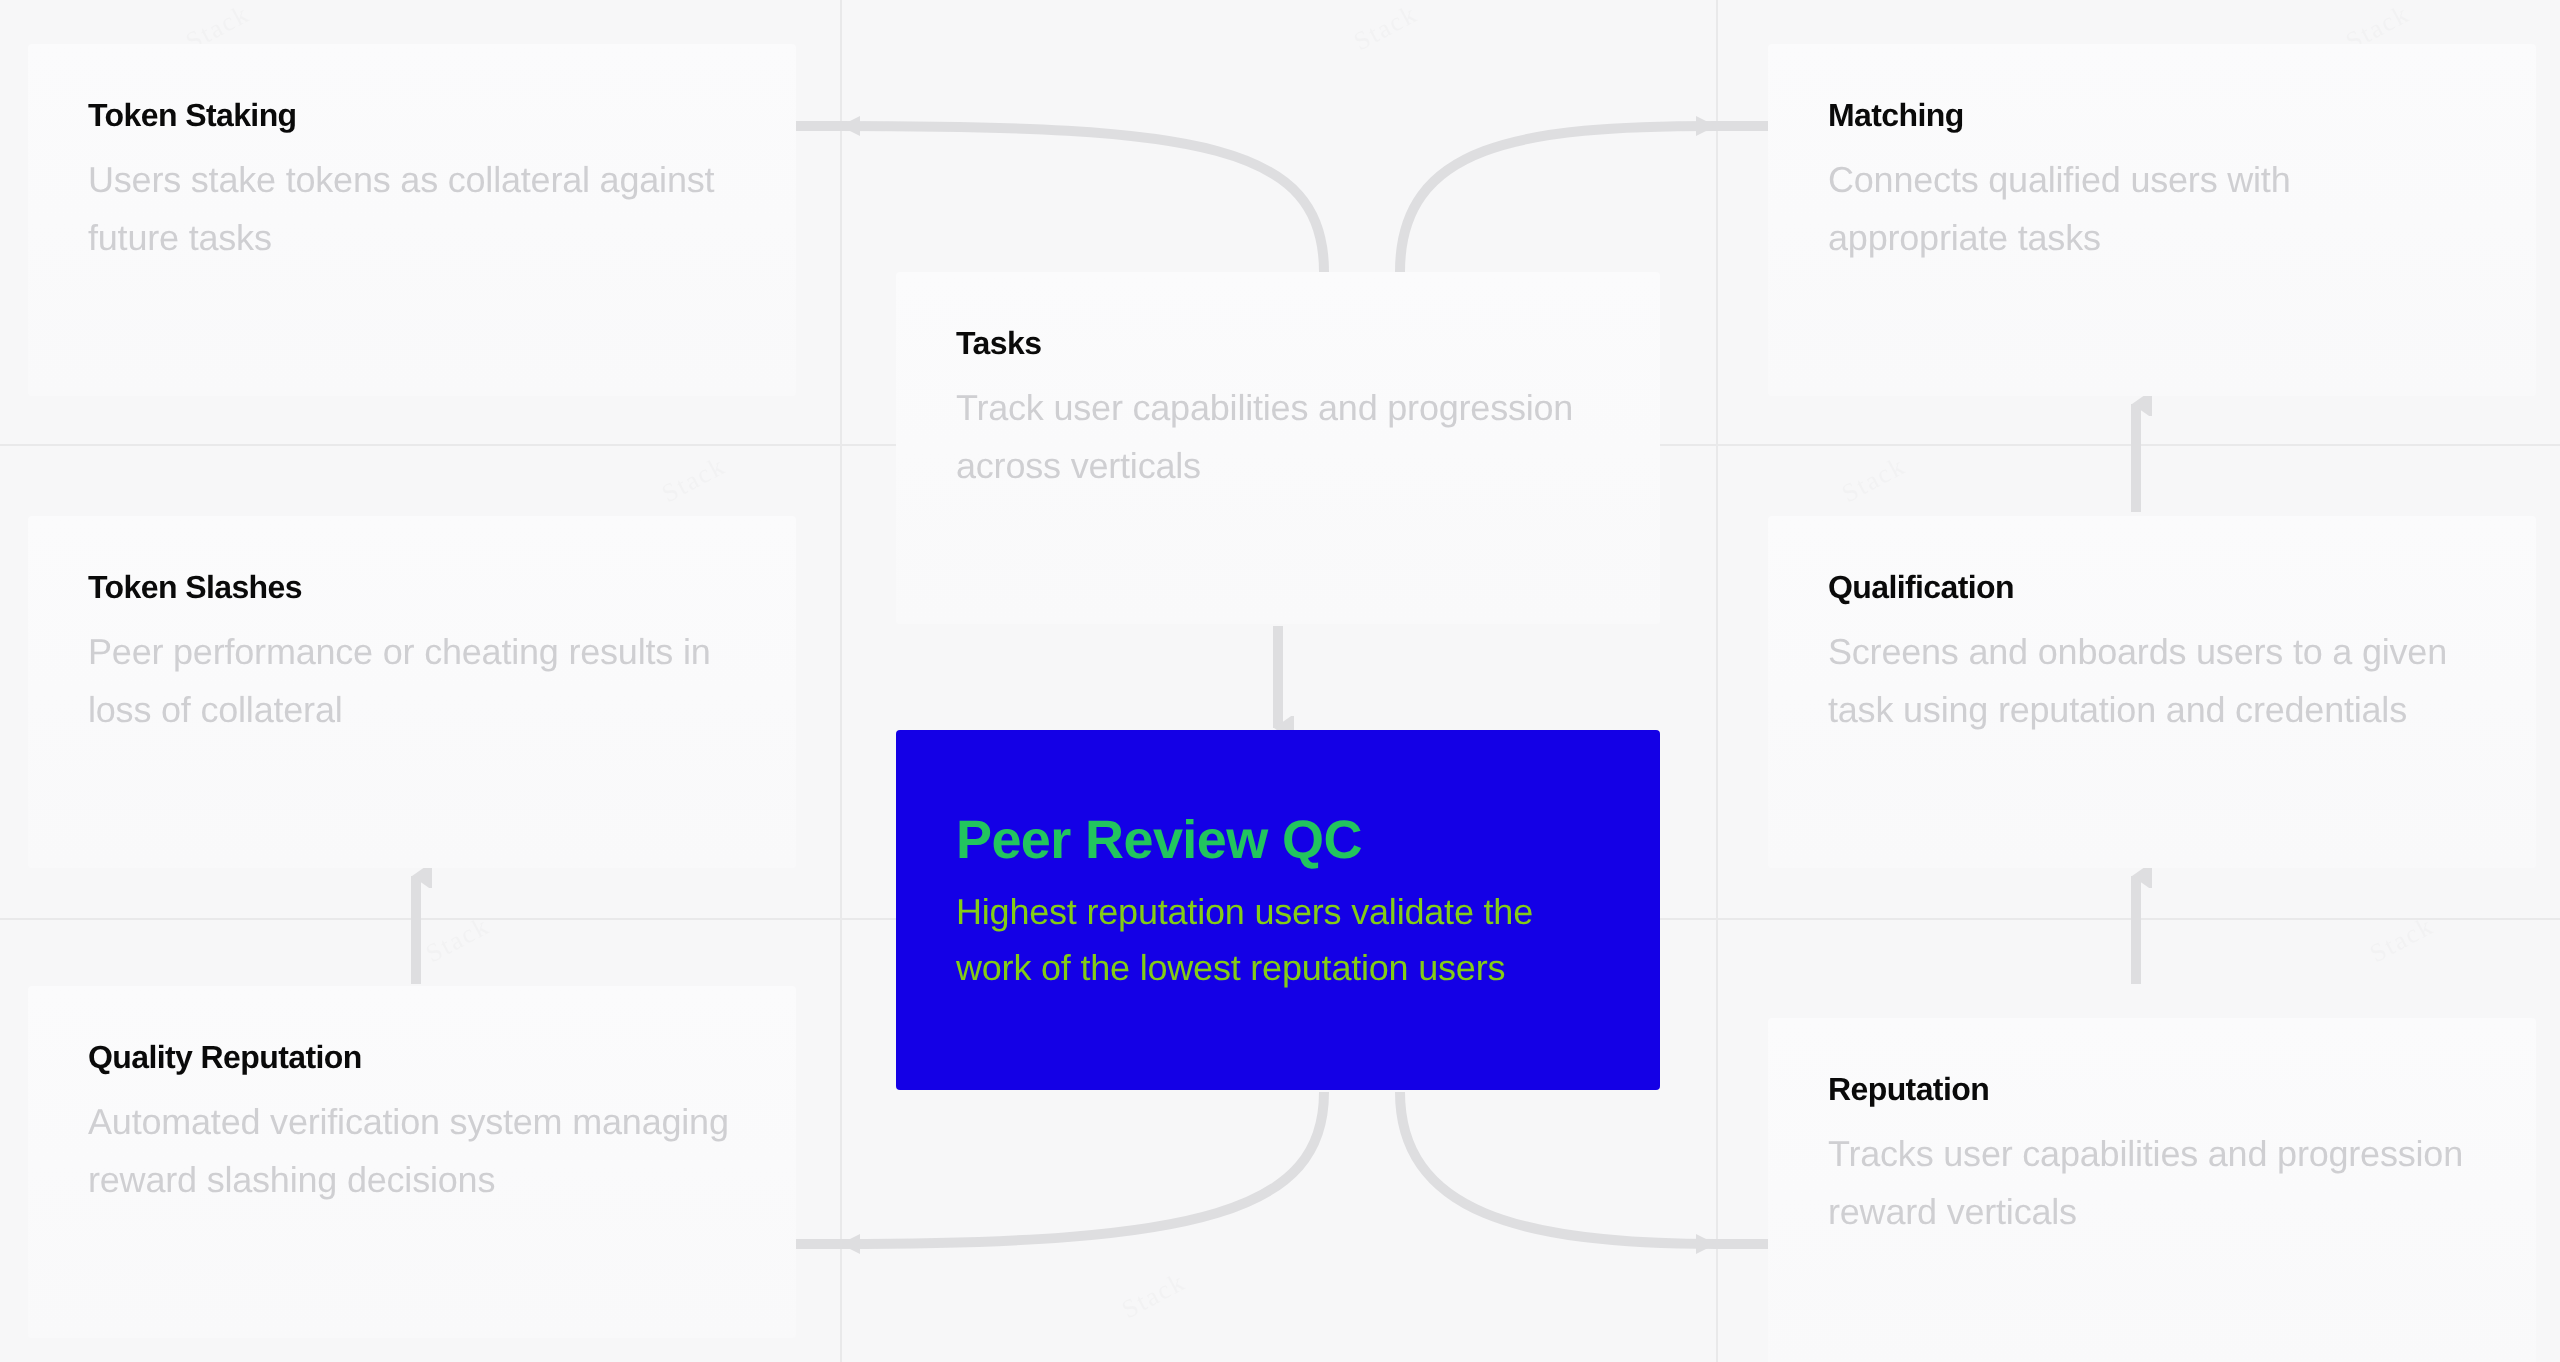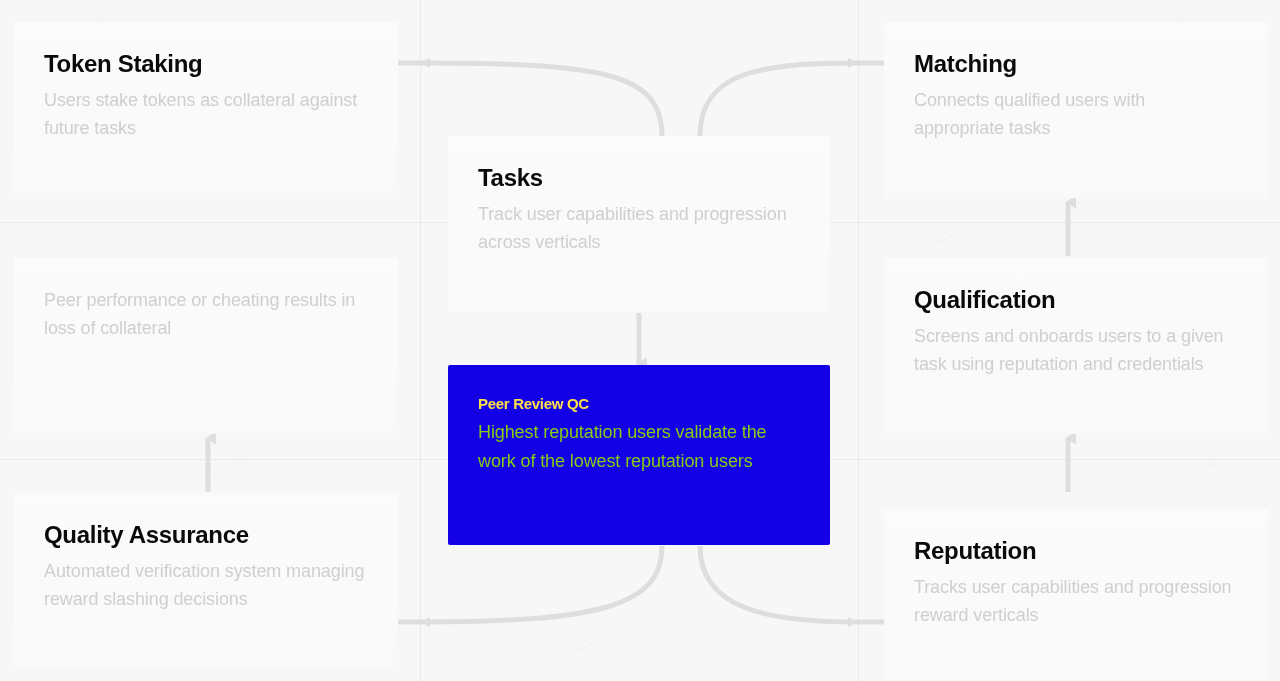--- a/index.html
+++ b/index.html
@@ -45,39 +45,39 @@
 
   
   .card {
     position: absolute;
     border-radius: 2px;
     padding: 28px 30px 26px 30px;
     background: #fafafb;
   }
   .card.plain { background: linear-gradient(180deg,#fbfbfc 0%, #f9f9fa 100%); }
   .card-title {
-    font-size: 24px;
+    font-size: 16px;
     font-weight: 700;
     color: #0a0a0a;
     letter-spacing: -0.3px;
     line-height: 1.15;
     margin-bottom: 8px;
   }
   .card-desc {
     font-size: 18px;
     font-weight: 400;
     color: #cfcfd2;
     line-height: 1.58;
     letter-spacing: -0.1px;
   }
   .card.highlight {
     background: #1400e6;
     padding: 30px 30px 28px 30px;
   }
-  .card.highlight .card-title { color: #fde047; font-size: 15px; margin-bottom: 6px; }
+  .card.highlight .card-title { color: #22c55e; font-size: 27px; margin-bottom: 6px; margin-top: 10px; }
   .card.highlight .card-desc  { color: #84cc16; }
 
   
   #card-token-staking     { left: 14px;  top: 22px;  width: 384px; height: 176px; }
   #card-token-slashes     { left: 14px;  top: 258px; width: 384px; height: 176px; }
   #card-quality-assurance { left: 14px;  top: 493px; width: 384px; height: 176px; }
   #card-tasks             { left: 448px; top: 136px; width: 382px; height: 176px; }
   #card-peer-review       { left: 448px; top: 365px; width: 382px; height: 180px; }
   #card-matching          { left: 884px; top: 22px;  width: 384px; height: 176px; }
   #card-qualification     { left: 884px; top: 258px; width: 384px; height: 176px; }
@@ -140,25 +140,26 @@
 
     <line x1="1068" y1="492" x2="1068" y2="438" stroke="#dedee0" stroke-width="5" marker-end="url(#arrow-up)"></line>
   </svg>
 
   <div class="card plain" id="card-token-staking">
     <div class="card-title">Token Staking</div>
     <div class="card-desc">Users stake tokens as collateral against future tasks</div>
   </div>
 
   <div class="card plain" id="card-token-slashes">
+    <div class="card-title">Token Slashes</div>
     <div class="card-desc">Peer performance or cheating results in loss of collateral</div>
   </div>
 
   <div class="card plain" id="card-quality-assurance">
-    <div class="card-title">Quality Assurance</div>
+    <div class="card-title">Quality Reputation</div>
     <div class="card-desc">Automated verification system managing reward slashing decisions</div>
   </div>
 
   <div class="card plain" id="card-tasks">
     <div class="card-title">Tasks</div>
     <div class="card-desc">Track user capabilities and progression across verticals</div>
   </div>
 
   <div class="card highlight" id="card-peer-review">
     <div class="card-title">Peer Review QC</div>

